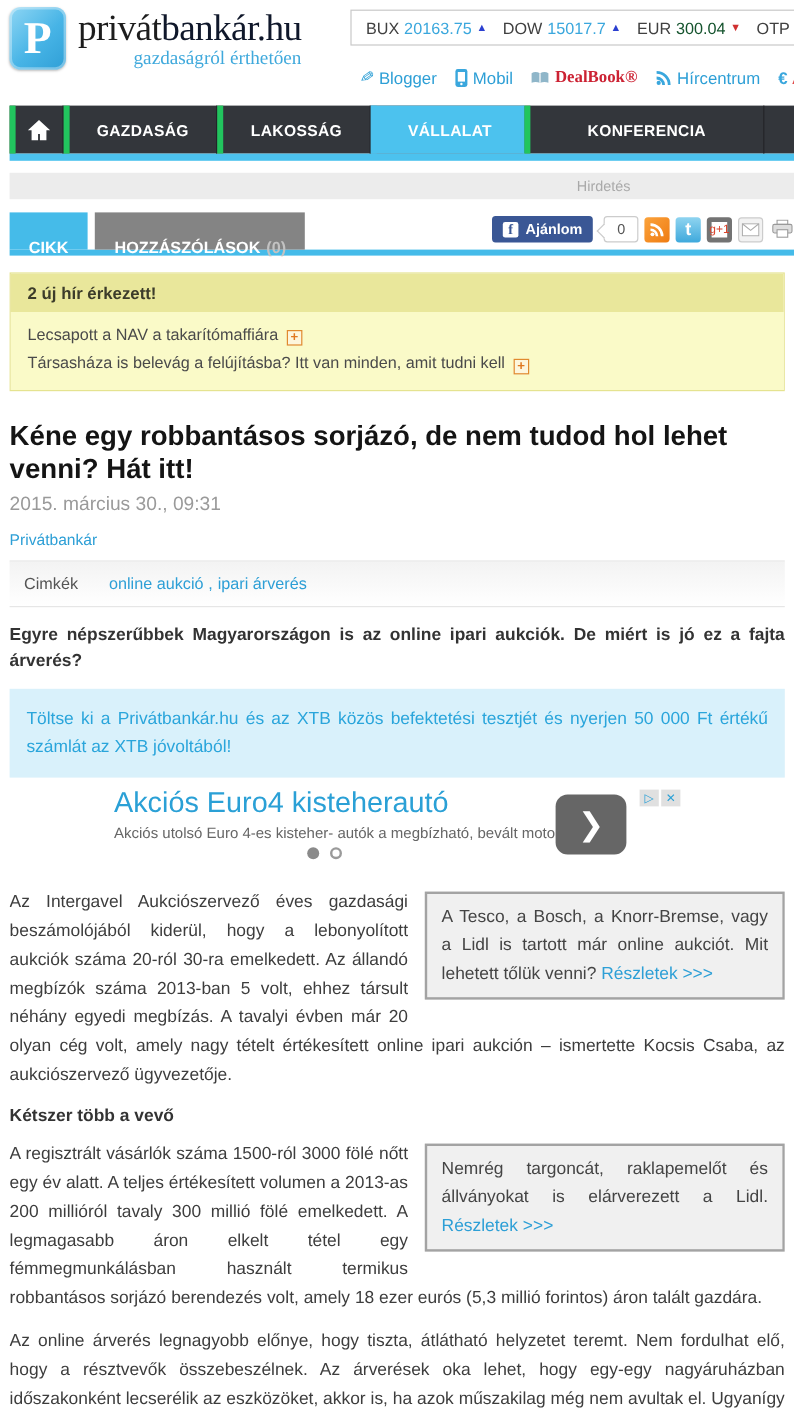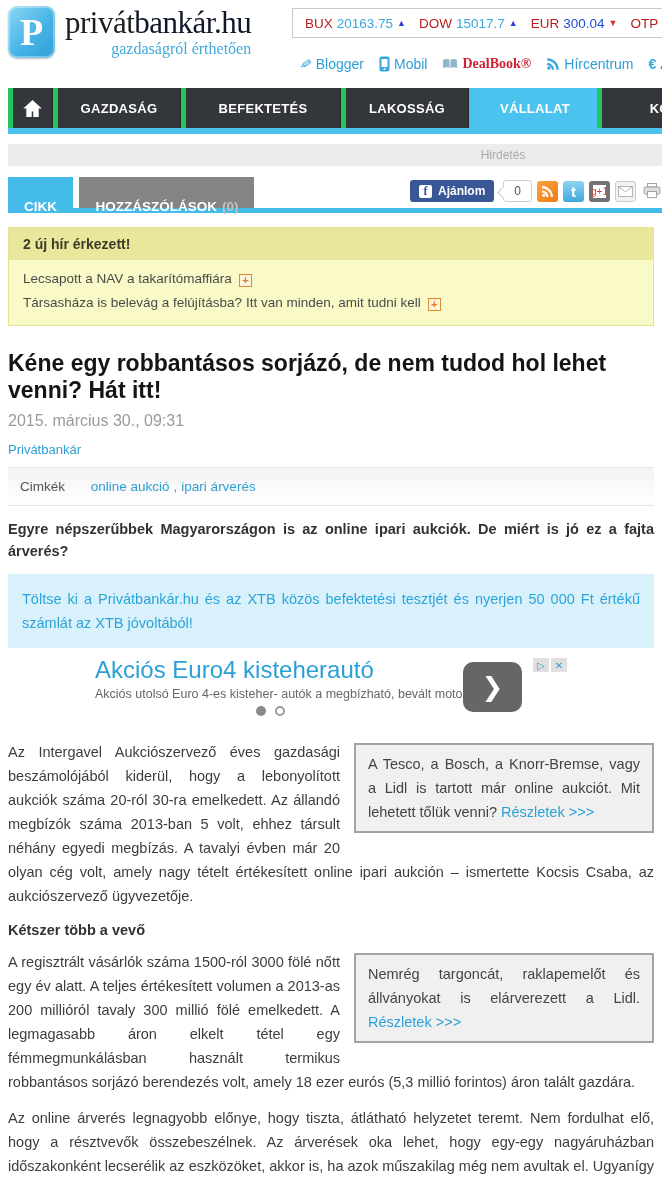--- a/index.html
+++ b/index.html
@@ -17,23 +17,23 @@
     box-shadow:inset 0 0 0 2px rgba(255,255,255,.35), 0 1px 2px rgba(0,0,0,.25); }
   .logo-text { margin-left:10px; font-family:"Liberation Serif","DejaVu Serif",serif; }
   .brandline { font-size:31px; line-height:34px; color:#1d1d1d; letter-spacing:-0.5px; }
   .brand-blue { color:#0f172a; }
   .tagline { font-size:16px; color:#3fa9dc; text-align:right; margin-top:0px; }
 
   .ticker { position:absolute; left:292px; top:8px; width:430px; height:30px;
     border:1px solid #c9c9c9; background:#fff; display:flex; align-items:center;
     padding:0 12px; gap:13px; font-size:13.5px; white-space:nowrap; }
   .titem { display:flex; align-items:center; gap:4px; }
-  .tsym { color:#b91c1c; }
+  .tsym { color:#404040; }
   .tval-up { color:#3aa7dd; }
-  .tval-down { color:#1d4ed8; }
+  .tval-down { color:#14532d; }
   .arr-up { color:#2b3fd0; font-size:9px; }
   .arr-down { color:#d03030; font-size:9px; }
 
   .quicklinks { position:absolute; left:300px; top:56px; width:430px; display:flex;
     align-items:center; gap:15px; font-size:14px; white-space:nowrap; }
   .qlink { color:#2d9fd6; text-decoration:none; display:flex; align-items:center; gap:4px; }
   .qlink .glyph { font-size:14px; }
   .dealbook-label { color:#cc2233; font-family:"Liberation Serif","DejaVu Serif",serif; font-weight:bold; }
   .arfolyam-label { color:#e04b4b; }
   .pen-glyph { color:#2d9fd6; display:inline-block; transform:scaleX(-1) rotate(-10deg); }
@@ -207,21 +207,20 @@
     </div>
   </div>
 
   <div class="navbar">
     <div class="nav-item nav-home">
       <svg width="19" height="17" viewBox="0 0 24 22">
         <path d="M12 0 0 11h4v11h7v-7h2v7h7V11h4z" fill="#fff"></path>
       </svg>
     </div>
     <div class="nav-item nav-w1">GAZDASÁG</div>
-    <div class="nav-item nav-w2">BEFEKTETÉS</div>
     <div class="nav-item nav-w3">LAKOSSÁG</div>
     <div class="nav-item nav-w4 active">VÁLLALAT</div>
     <div class="nav-item nav-w5">KONFERENCIA</div>
   </div>
   <div class="nav-stripe"></div>
 
   <div class="adbar">
     <div class="adbar-label">Hirdetés</div>
   </div>
 

